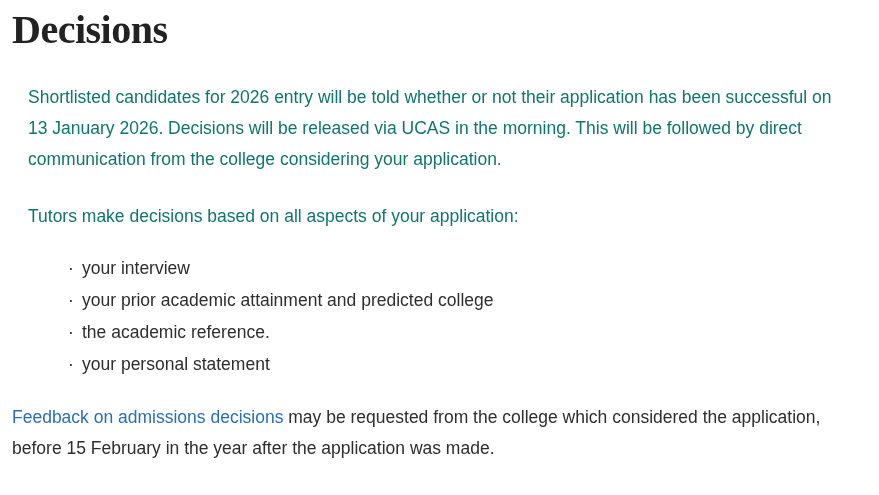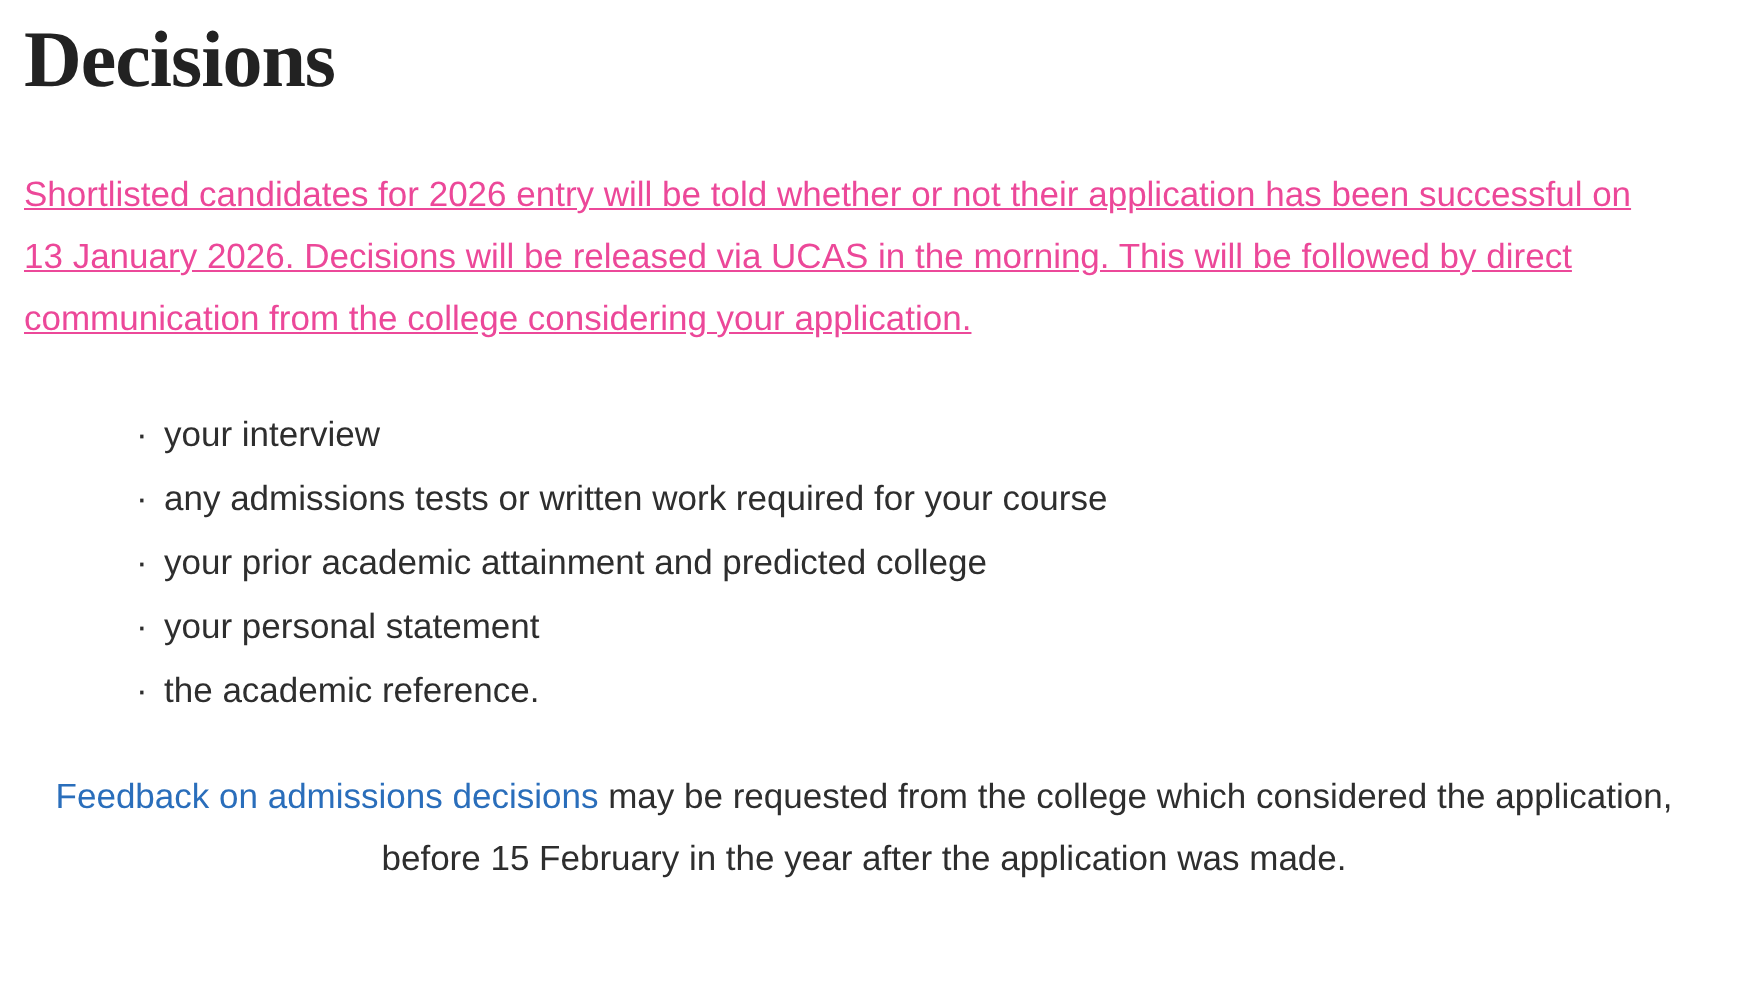--- a/index.html
+++ b/index.html
@@ -24,24 +24,23 @@
     font-weight: bold;
     font-size: 40px;
     line-height: 1.1;
     letter-spacing: -0.5px;
     margin: 8px 0 30px 0;
     color: #222222;
   }
   p.body-text {
     font-size: 17.5px;
     line-height: 31px;
-    margin: 0 0 26px 0;
-    color: #ec4899;
+    margin: 0 0 26px 16px;
+    color: #0f766e;
     max-width: 825px;
-    text-decoration: underline;
   }
   p.body-text.tight {
     margin-bottom: 20px;
   }
   ul.bullet-list {
     list-style: none;
     margin: 16px 0 22px 0;
     padding: 0 0 0 58px;
   }
   ul.bullet-list li {
@@ -62,36 +61,35 @@
   a.inline-link {
     color: #2a6ebb;
     text-decoration: none;
   }
   .final-para {
     font-size: 17.5px;
     line-height: 31px;
     margin: 0;
     color: #2e2e2e;
     max-width: 840px;
-    text-align: center;
   }
 </style>
 </head>
 <body>
 
 <div class="page">
 
   <h1 class="page-title">Decisions</h1>
 
   <p class="body-text">Shortlisted candidates for 2026 entry will be told whether or not their application has been successful on 13 January 2026. Decisions will be released via UCAS in the morning. This will be followed by direct communication from the college considering your application.</p>
 
+  <p class="body-text tight">Tutors make decisions based on all aspects of your application:</p>
 
   <ul class="bullet-list">
     <li>your interview</li>
-    <li>any admissions tests or written work required for your course</li>
     <li>your prior academic attainment and predicted college</li>
+    <li>the academic reference.</li>
     <li>your personal statement</li>
-    <li>the academic reference.</li>
   </ul>
 
   <p class="final-para"><a class="inline-link" href="#">Feedback on admissions decisions</a><span> may be requested from the college which considered the application, before 15 February in the year after the application was made.</span></p>
 
 </div>
 
 </body></html>

